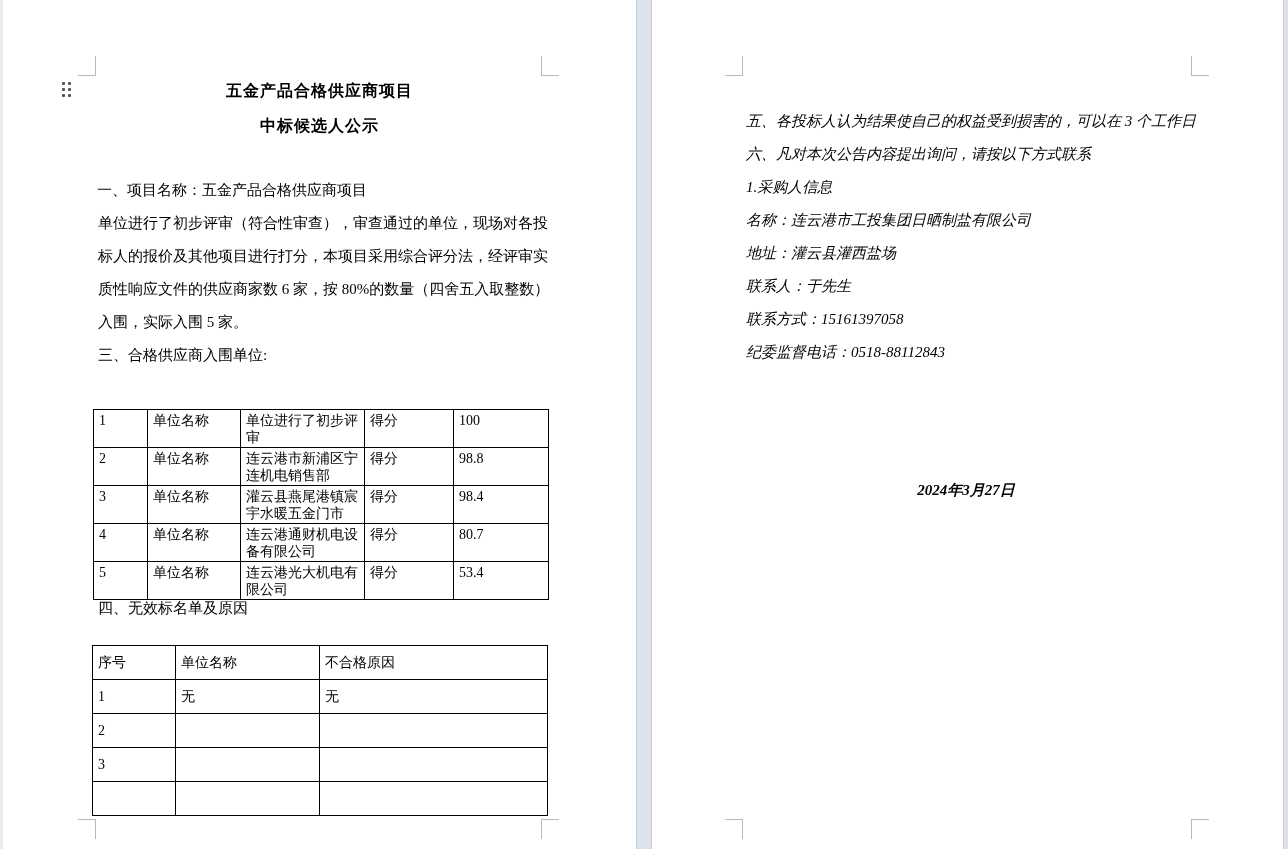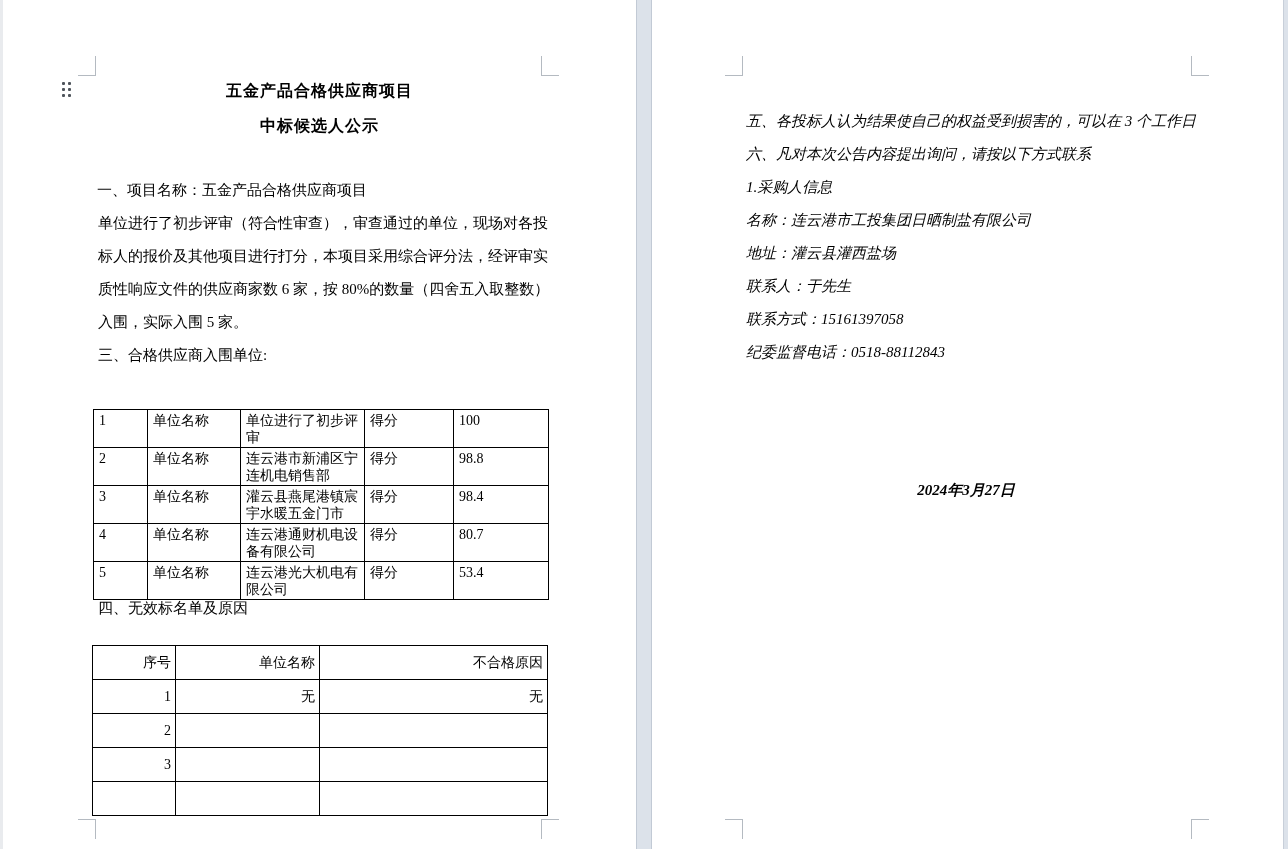--- a/index.html
+++ b/index.html
@@ -74,21 +74,21 @@
   table.doc-table td, table.doc-table th {
     border: 1px solid #000;
     font-weight: normal;
     text-align: left;
     padding: 1px 4px 1px 5px;
     line-height: 17px;
     overflow: hidden;
     word-break: break-all;
   }
   #table-winners td { vertical-align: top; padding-top: 2px; }
-  #table-invalid td, #table-invalid th { vertical-align: middle; text-align: right; }
+  #table-invalid td, #table-invalid th { vertical-align: middle; }
   #table-winners tr { height: 34px; }
   #table-invalid tr { height: 34px; }
   .doc-date {
     position: absolute; font-size: 15px; font-weight: bold;
     text-align: center; white-space: nowrap;
   }
 </style>
 </head>
 <body>
 

